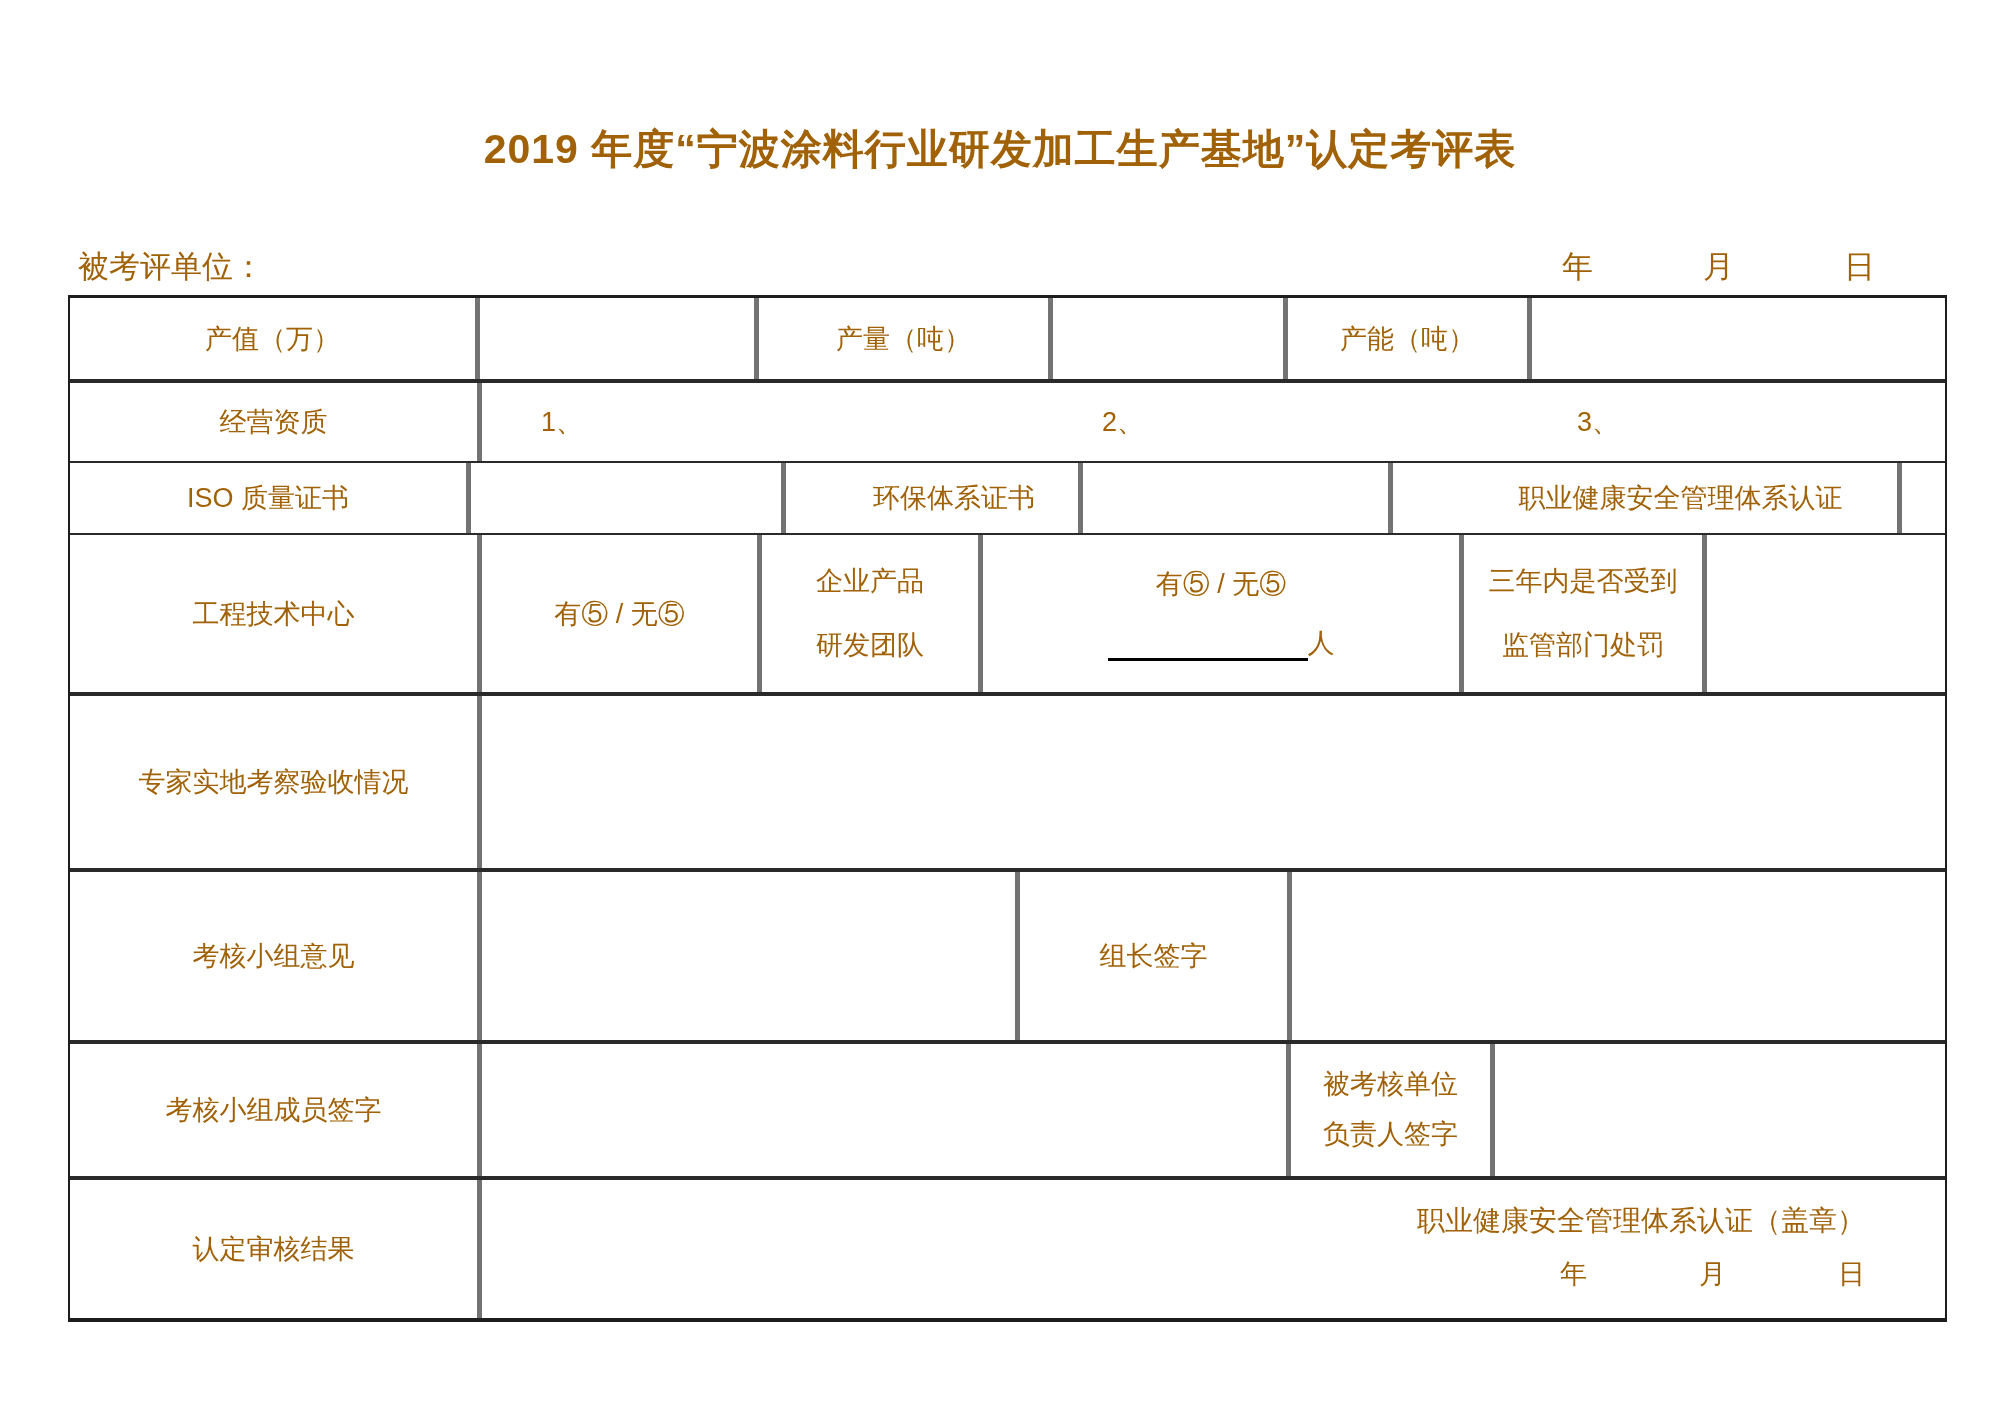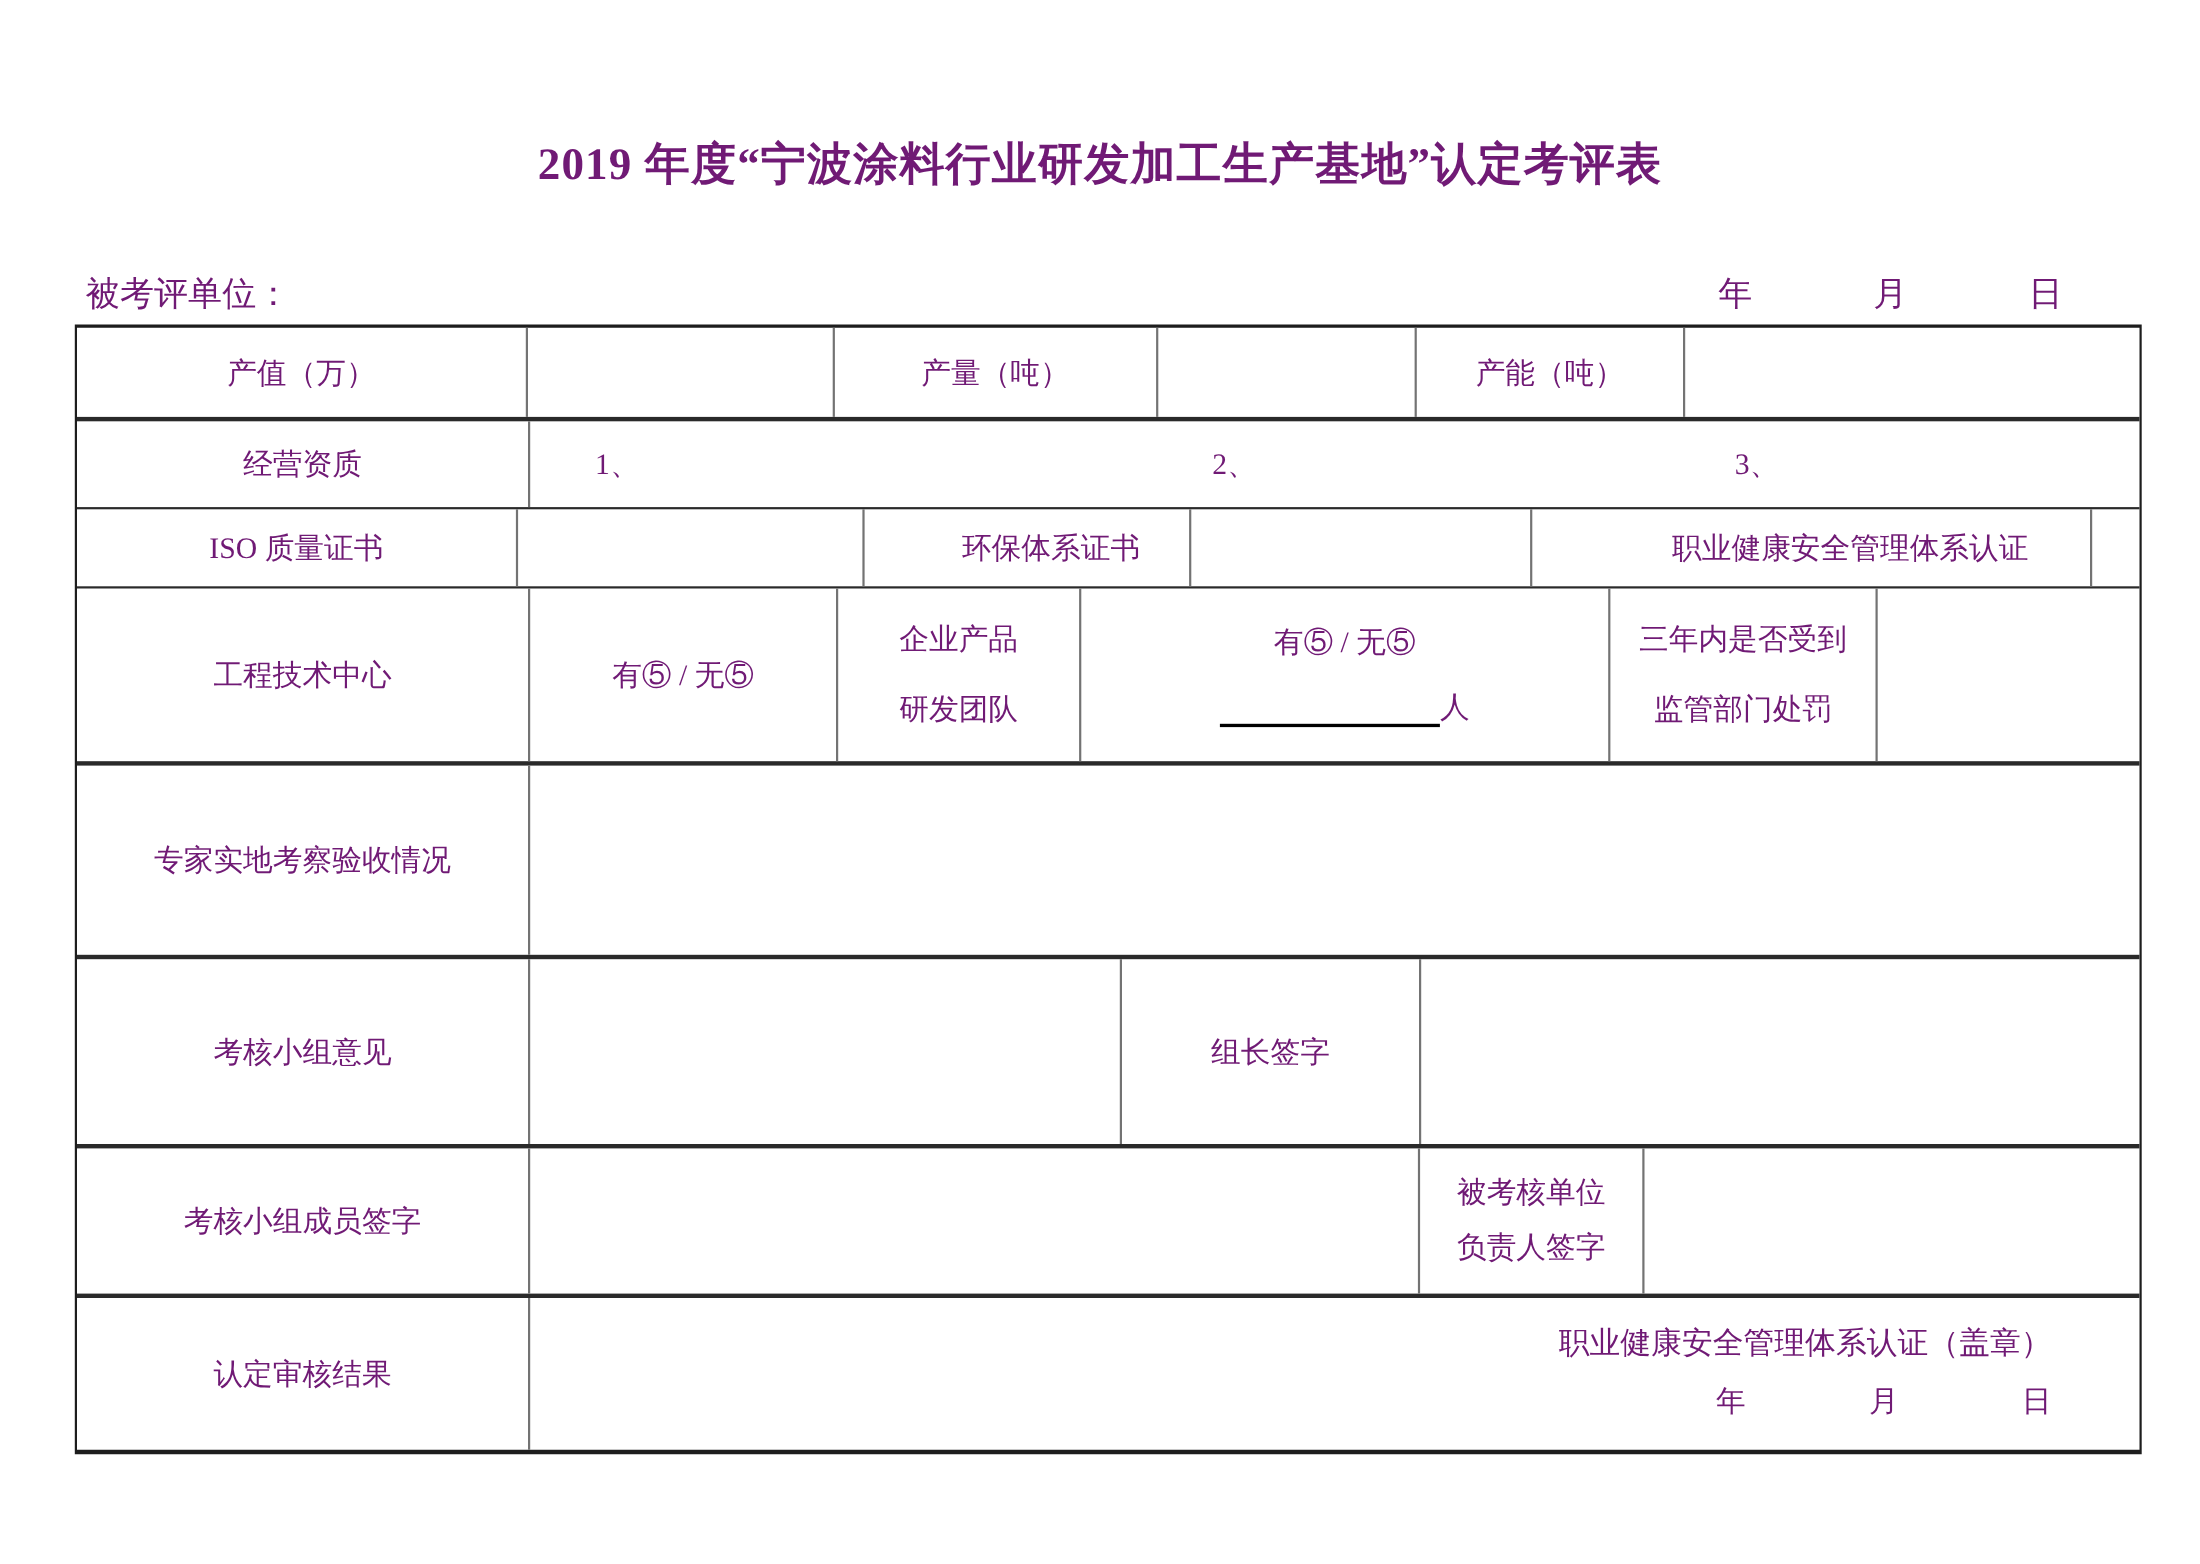--- a/index.html
+++ b/index.html
@@ -1,21 +1,21 @@
 <!DOCTYPE html>
 <html><head>
 <meta charset="utf-8">
 <style>
   html,body{margin:0;padding:0;background:#ffffff;}
   .page{
     position:relative;
     width:2000px;height:1422px;
     background:#ffffff;
-    font-family:Liberation Serif, serif;
-    color:#701a75;
+    font-family:Liberation Sans, sans-serif;
+    color:#a16207;
     overflow:hidden;
   }
   .doc-title{
     position:absolute;top:122px;left:0;width:100%;
     text-align:center;
     font-size:41px;font-weight:bold;
     letter-spacing:1px;
   }
   .subheader{
     position:absolute;top:246px;left:0;width:100%;height:46px;
@@ -34,21 +34,21 @@
     border-bottom-width:4px;
     display:flex;flex-direction:column;
     font-size:27px;
   }
   .trow{display:flex;box-sizing:border-box;}
   .trow.thick{border-bottom:4px solid #2a2a2a;}
   .trow.thin{border-bottom:2px solid #2a2a2a;gap:43px;}
   .trow:last-child{border-bottom:none;}
   .cell{
     box-sizing:border-box;
-    border-right:2px solid #737373;
+    border-right:5px solid #737373;
     display:flex;align-items:center;justify-content:center;
     text-align:center;
     position:relative;
   }
   .cell.last{border-right:none;flex:1;}
   .cell.left{justify-content:flex-start;}
   .twolines{display:flex;flex-direction:column;align-items:center;line-height:2.35;}
   .qual-item{position:absolute;top:50%;transform:translateY(-50%);}
   .opt-stack{
     display:flex;flex-direction:column;width:100%;height:100%;

